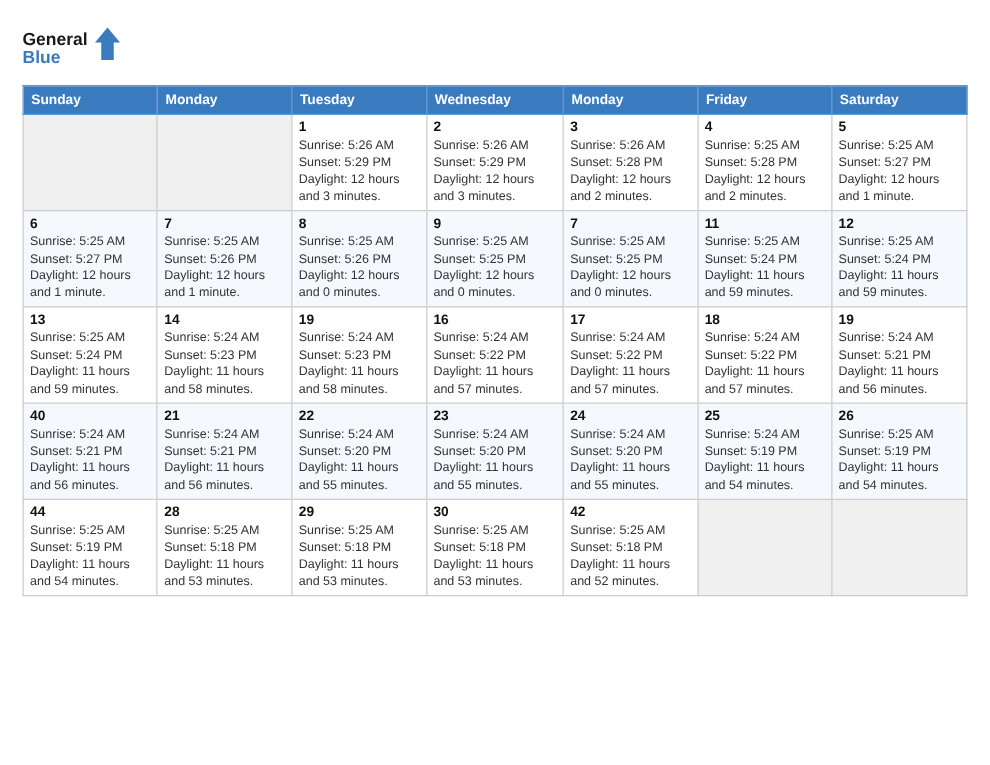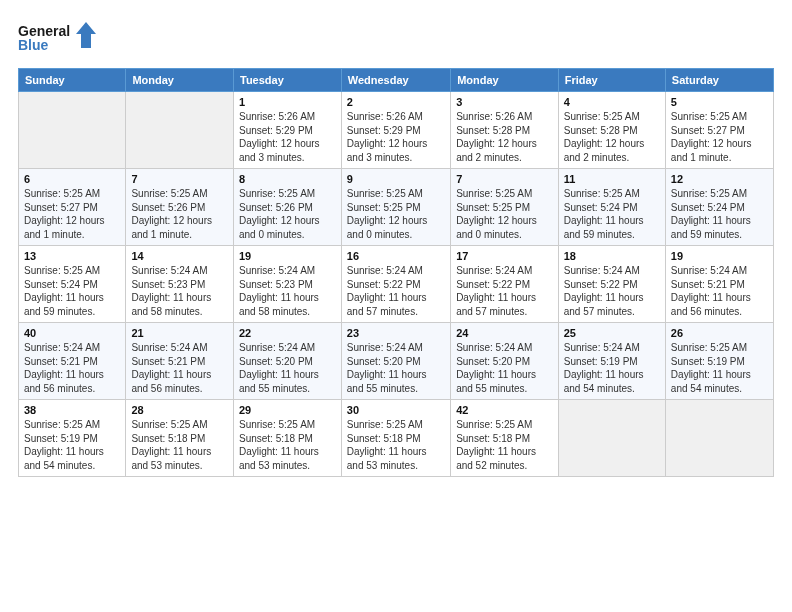--- a/index.html
+++ b/index.html
@@ -299,21 +299,21 @@
           <td>
             <span class="day-number">26</span>
             <div class="day-info" style="white-space: pre-line;">Sunrise: 5:25 AM
 Sunset: 5:19 PM
 Daylight: 11 hours
 and 54 minutes.</div>
           </td>
         </tr>
         <tr>
           <td>
-            <span class="day-number">38</span>
+            <span class="day-number">44</span>
             <div class="day-info" style="white-space: pre-line;">Sunrise: 5:25 AM
 Sunset: 5:19 PM
 Daylight: 11 hours
 and 54 minutes.</div>
           </td>
           <td>
             <span class="day-number">28</span>
             <div class="day-info" style="white-space: pre-line;">Sunrise: 5:25 AM
 Sunset: 5:18 PM
 Daylight: 11 hours

